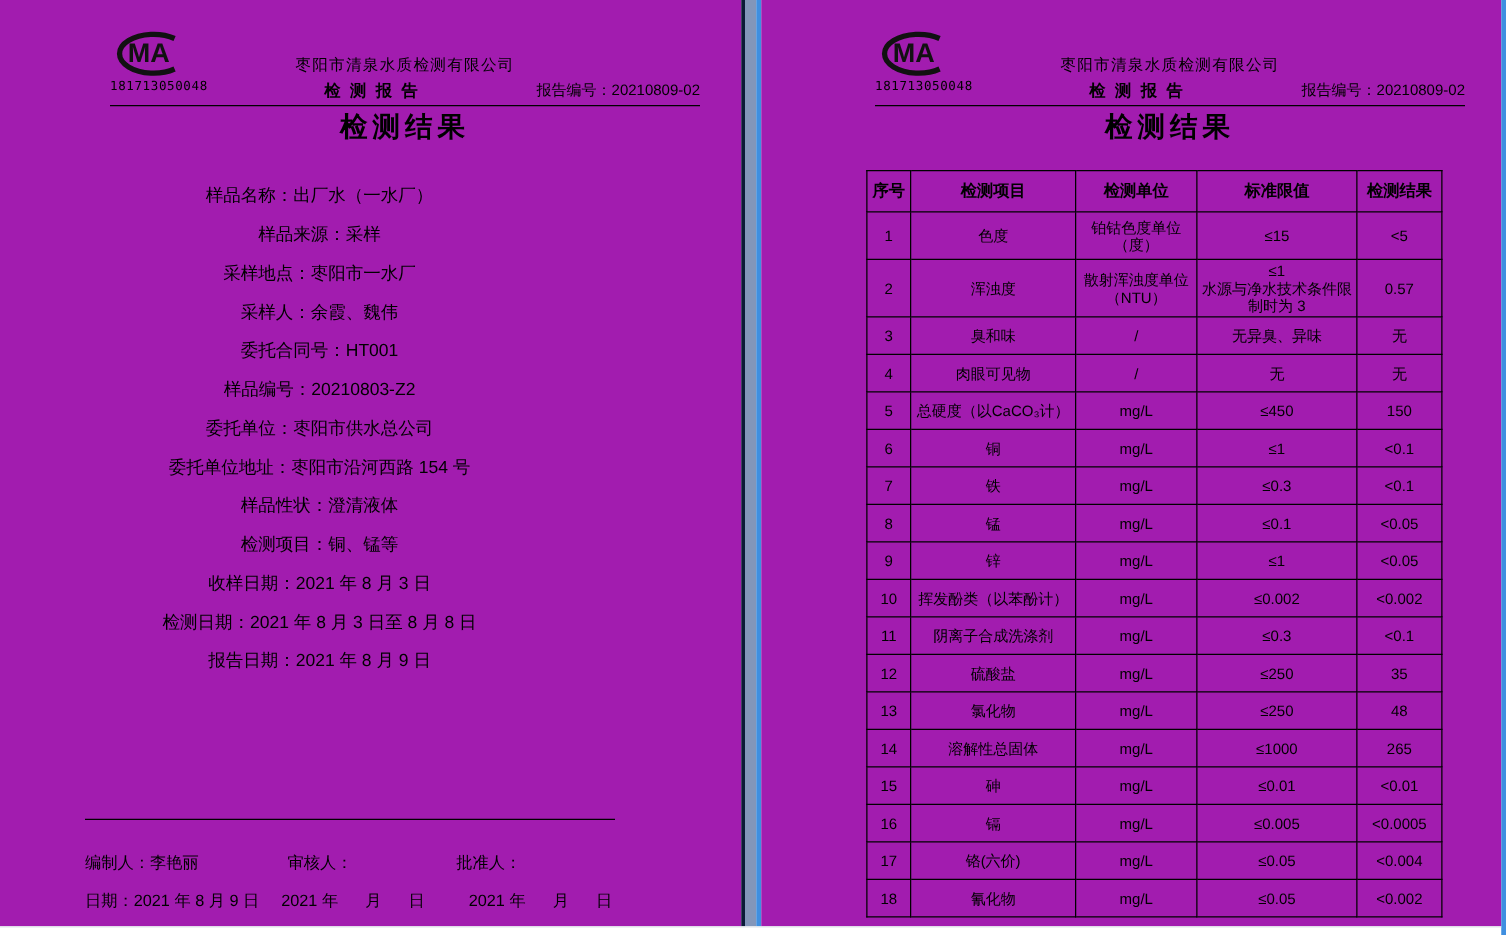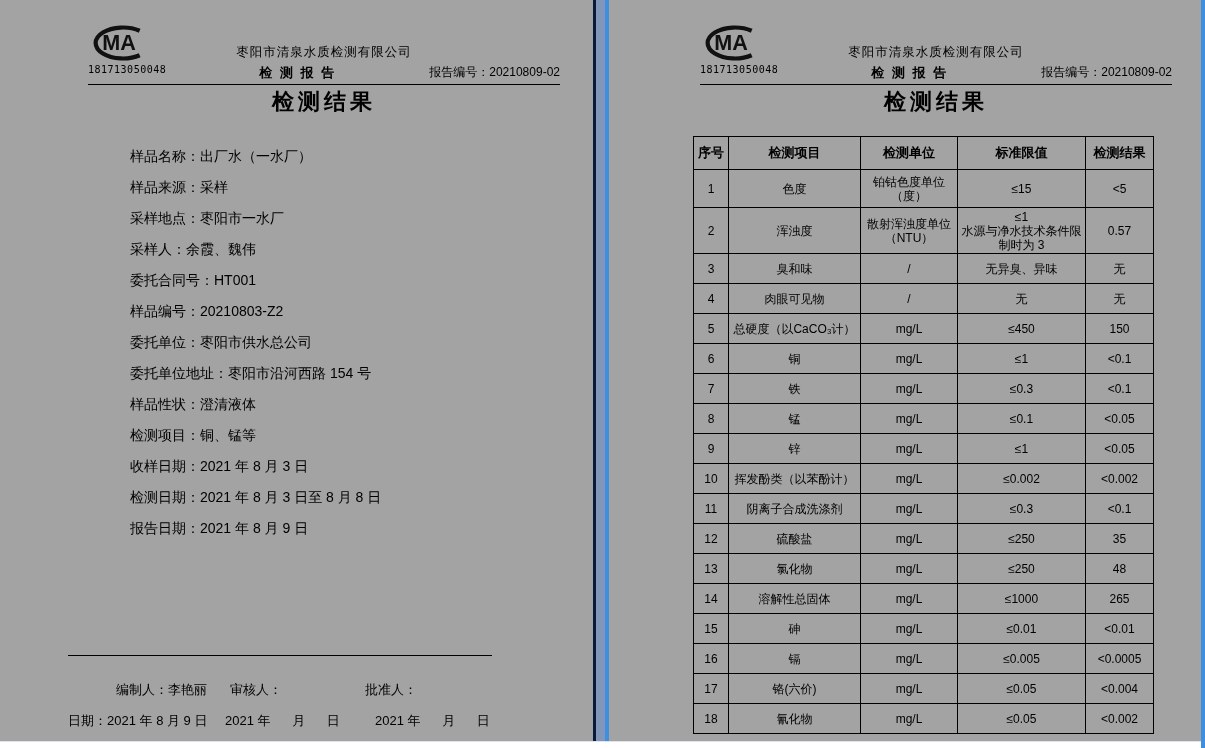--- a/index.html
+++ b/index.html
@@ -1,21 +1,21 @@
 <!DOCTYPE html>
 <html><head>
 <meta charset="utf-8">
 <style>
   html,body{margin:0;padding:0;}
   body{
     width:1205px;height:748px;position:relative;background:#ffffff;overflow:hidden;
     font-family:"Liberation Sans","DejaVu Sans",sans-serif;color:#000;
   }
   .viewer{position:absolute;inset:0;}
-  .page{position:absolute;top:0;height:741px;background:#a3a3a3;}
+  .page{position:absolute;top:0;height:741px;background:#a21caf;}
   .page-left{left:0;width:593px;}
   .page-right{left:609px;width:592px;}
 
   
   .divider{position:absolute;left:593px;top:0;width:16px;height:741px;display:flex;}
   .divider .d1{width:3px;background:#0b1a38;}
   .divider .d2{width:9px;background:#8296ba;}
   .divider .d3{width:4px;background:#3f8fe0;}
   .scrollbar{position:absolute;right:0;top:0;width:4px;height:748px;background:#3f8fe0;}
   .bottom-line{position:absolute;left:0;top:741px;width:1201px;height:1px;background:#dfe3ea;}
@@ -31,30 +31,30 @@
   .acc-no{font-family:"DejaVu Sans Mono",monospace;font-size:10px;letter-spacing:.5px;}
   .doc-title{font-weight:bold;letter-spacing:2px;font-size:13px;}
   .report-no{font-size:12px;}
 
   .page-title{position:absolute;top:87px;width:472px;text-align:center;
     font-size:22px;font-weight:bold;letter-spacing:4px;}
   .page-left .page-title{left:88px;}
   .page-right .page-title{left:91px;}
 
   
-  .fields{position:absolute;left:130px;top:141px;font-size:14px;}
+  .fields{position:absolute;left:130px;top:141px;font-size:14px;text-align:center;}
   .field-line{height:31px;line-height:31px;white-space:pre;}
 
   
   .footer-rule{position:absolute;left:68px;top:655px;width:424px;border-top:1.5px solid #000;}
   .sig-row,.date-row{position:absolute;left:68px;width:480px;height:16px;font-size:13px;}
   .sig-row{top:681px;}
   .date-row{top:712px;}
   .sig-row span,.date-row span{position:absolute;white-space:pre;}
-  .sig-row .s1{left:0;margin-left:48px;} .sig-row .s2{left:162px;} .sig-row .s3{left:297px;}
+  .sig-row .s1{left:0;} .sig-row .s2{left:162px;} .sig-row .s3{left:297px;}
   .date-row .s1{left:0;text-align:center;} .date-row .s2{left:157px;} .date-row .s3{left:307px;}
 
   
   .result-table{position:absolute;left:84px;top:136px;width:460px;
     border-collapse:collapse;table-layout:fixed;border:1.5px solid #000;}
   .result-table th,.result-table td{border:1px solid #000;text-align:center;
     vertical-align:middle;padding:0 2px;white-space:pre-line;overflow:hidden;}
   .result-table th{font-size:13px;font-weight:bold;}
   .result-table td{font-size:12px;line-height:14px;}
   .result-table thead tr{height:33px;}

